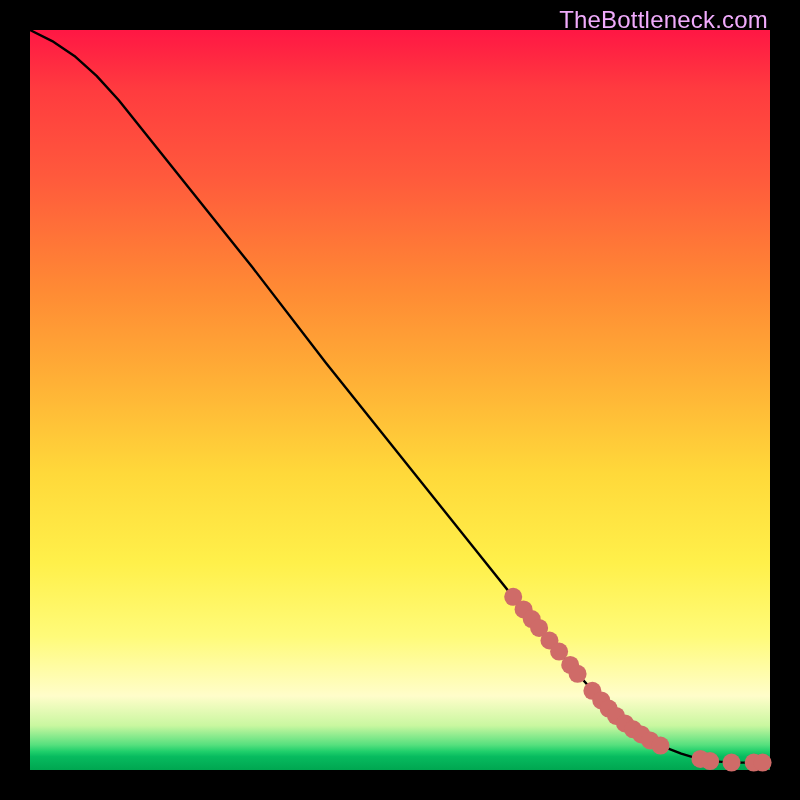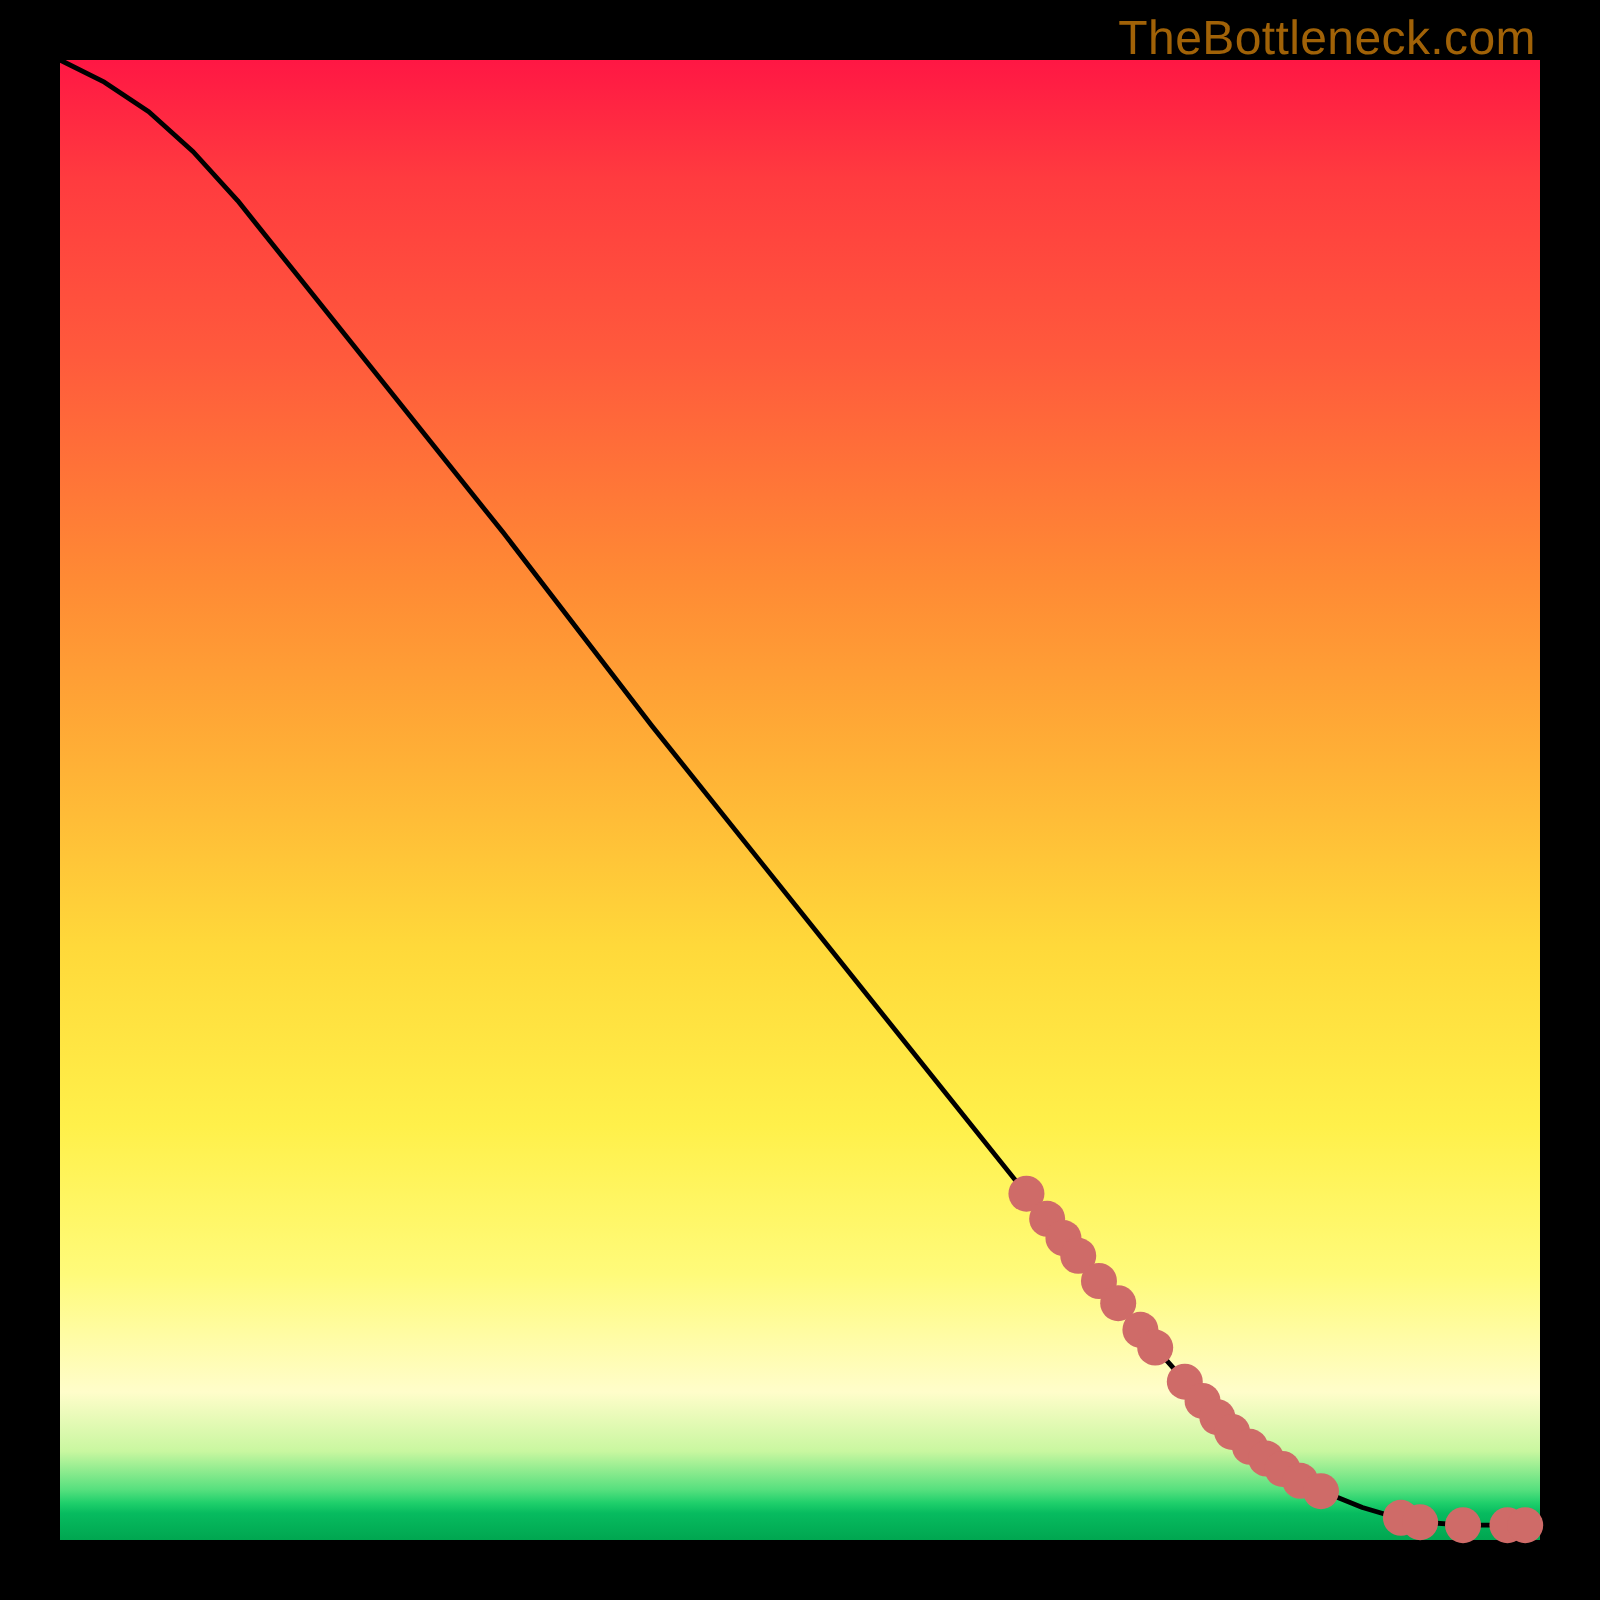--- a/index.html
+++ b/index.html
@@ -39,21 +39,21 @@
       #56e07e 96.6%,
       #1fcf6b 97.5%,
       #07bb5f 98.2%,
       #00a650 100%
     );
   }
   .watermark {
     position: absolute;
     top: 6px;
     right: 32px;
-    color: #a16207;
+    color: #f0abfc;
     font-size: 24px;
     font-weight: 400;
     letter-spacing: 0.2px;
   }
   svg.curve {
     position: absolute;
     left: 0;
     top: 0;
     width: 740px;
     height: 740px;

